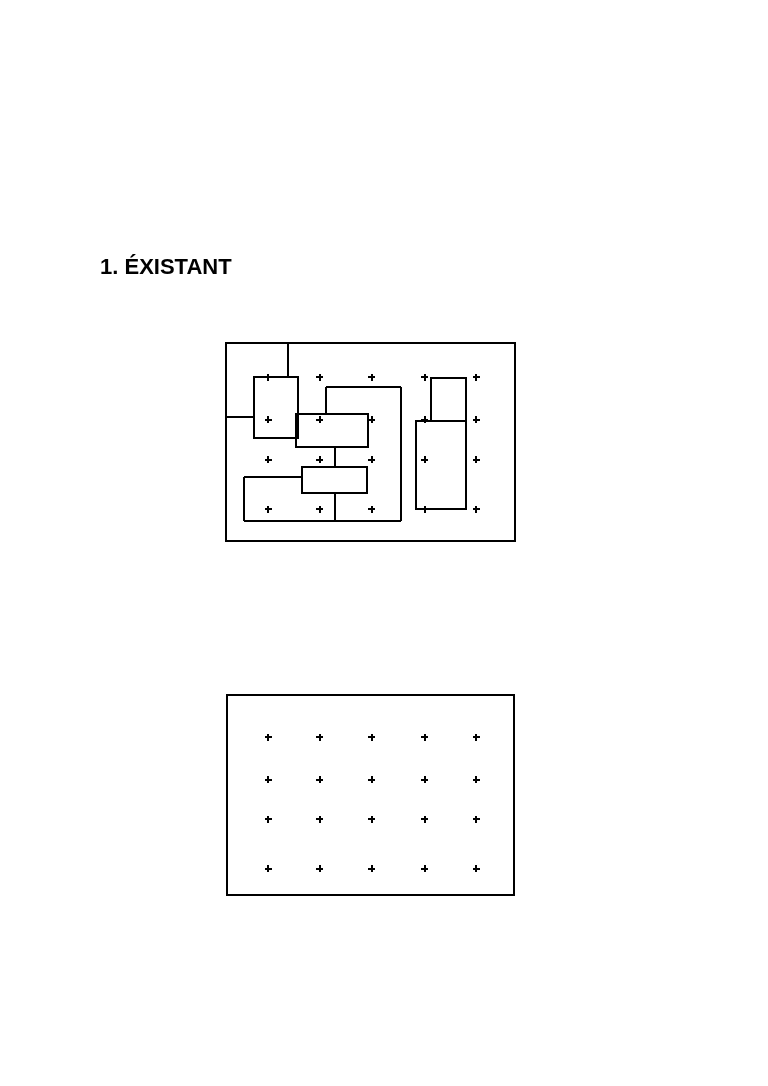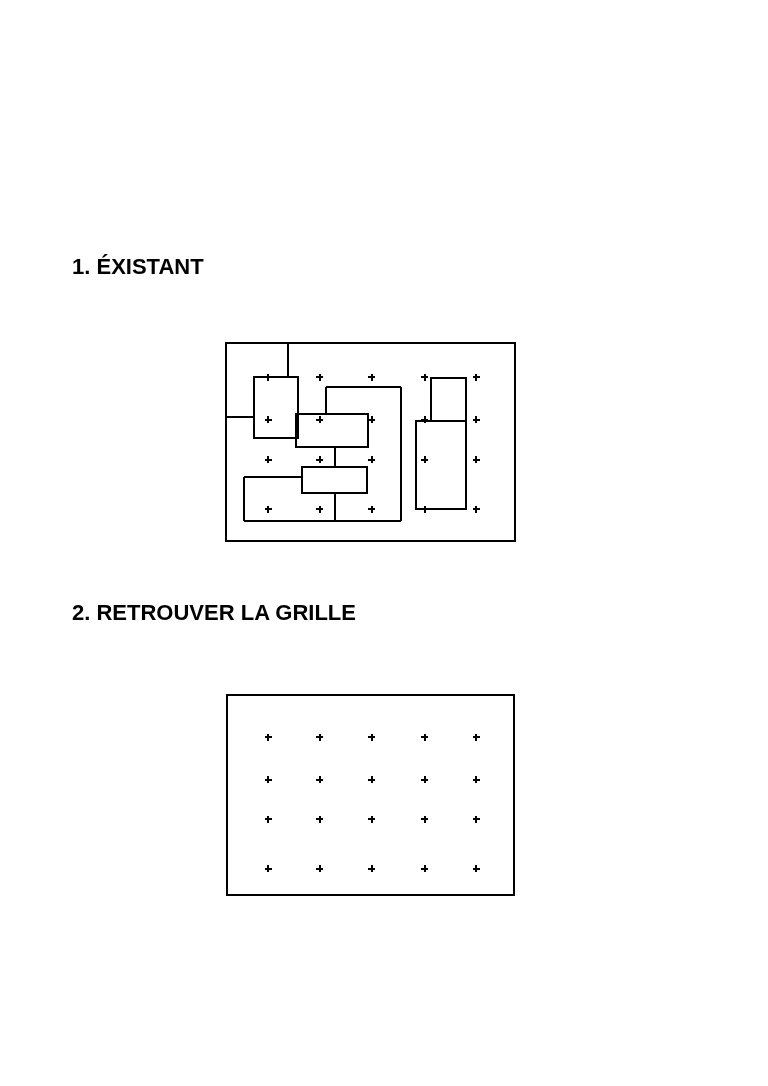--- a/index.html
+++ b/index.html
@@ -25,21 +25,21 @@
   }
   .heading {
     position: absolute;
     left: 72px;
     font-weight: bold;
     font-size: 22px;
     line-height: 22px;
     color: #000000;
     white-space: nowrap;
   }
-  .heading-1 { top: 256px; }
+  .heading-1 { top: 256px; margin-left: 28px; }
   .heading-2 { top: 602px; }
 </style>
 </head>
 <body>
 
 <div class="page">
   <svg class="figures-svg" id="figures-svg" viewBox="0 0 768 1086" xmlns="http://www.w3.org/2000/svg">
       <g stroke="#000000" stroke-width="2" fill="none" shape-rendering="crispEdges">
         <rect x="226" y="343" width="289" height="198"></rect>
         <rect x="254" y="377" width="44" height="61"></rect>
@@ -218,14 +218,13 @@
         </g>
         <g stroke-width="2">
           <line x1="472.5" y1="868.5" x2="479.5" y2="868.5"></line>
           <line x1="476" y1="865" x2="476" y2="872"></line>
         </g>
       </g>
     </svg>
 
   <div class="heading heading-1">1. ÉXISTANT</div>
 
-  <div class="heading heading-2">2. RETROUVER LA GRILLE</div>
 </div>
 
 </body></html>

